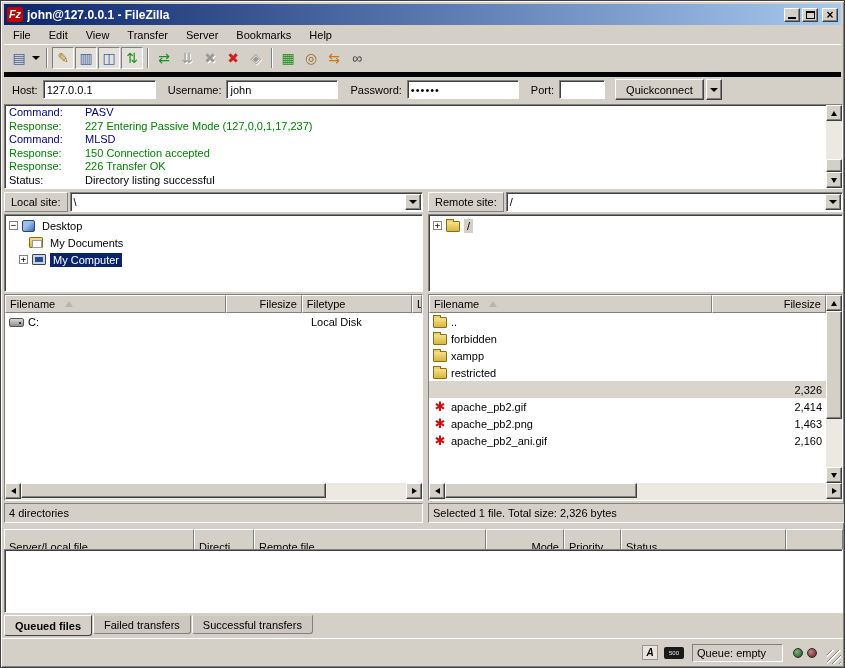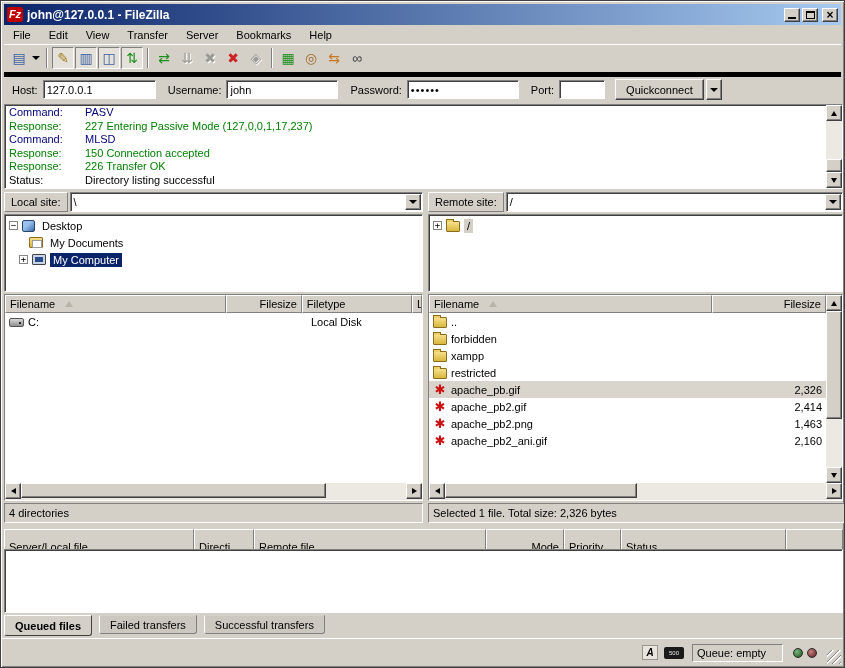--- a/index.html
+++ b/index.html
@@ -136,21 +136,21 @@
 
   
   .pstatus { position:absolute; height:20px; background:#d4d0c8; border:1px solid;
              border-color:#808080 #fff #fff #808080; display:flex; align-items:center; padding:0 4px; white-space:nowrap; }
 
   
   .qheader { position:absolute; left:3px; top:528px; width:839px; height:20px; display:flex; }
   .qheader .hcell { height:35px; }
   .qlist { position:absolute; left:3px; top:548px; width:839px; height:64px; background:#fff;
            border:1px solid; border-color:#808080 #fff #fff #808080; box-shadow:inset 1px 1px 0 #404040; }
-  .tabsrow { position:absolute; left:3px; top:613px; width:839px; height:17px; display:flex; align-items:flex-start; gap:7px; padding-top:1px; }
+  .tabsrow { position:absolute; left:3px; top:613px; width:839px; height:17px; display:flex; align-items:flex-start; gap:1px; padding-top:1px; }
   .tab { height:19px; padding:0 10px; display:flex; align-items:center; background:#ccc8c0;
          border:1px solid; border-color:#fff #808080 #808080 #fff; border-top-color:#d4d0c8; border-radius:0 0 3px 3px; }
   .tab.active { height:21px; background:#d4d0c8; font-weight:bold; border-color:#fff #404040 #404040 #fff; }
 
   
   .statusbar { position:absolute; left:1px; right:1px; bottom:1px; height:28px;
                border-top:1px solid #fff; display:flex; align-items:center; justify-content:flex-end; padding:0 2px; }
   .sb-ascii { width:16px; height:15px; border:1px solid #9a968c; background:#e8e5de; font-weight:bold; font-size:10px;
               display:flex; align-items:center; justify-content:center; margin-right:6px; font-style:italic; }
   .sb-speed { width:20px; height:12px; background:#1a1a1a; border-radius:2px; margin-right:8px;
@@ -416,24 +416,20 @@
 
             <div class="frow">
               <span class="cell" style="width:283px;">
                 <span class="icon icon-folder"></span>
                 <span>restricted</span>
               </span>
               <span class="cell r" style="flex:1;"></span>
             </div>
 
             <div class="frow sel">
-              <span class="cell" style="width:283px;">
-                <span class="icon icon-image"></span>
-                <span>apache_pb.gif</span>
-              </span>
               <span class="cell r" style="flex:1;">2,326</span>
             </div>
 
 
             <div class="frow">
               <span class="cell" style="width:283px;">
                 <span class="icon icon-image"></span>
                 <span>apache_pb2.gif</span>
               </span>
               <span class="cell r" style="flex:1;">2,414</span>

